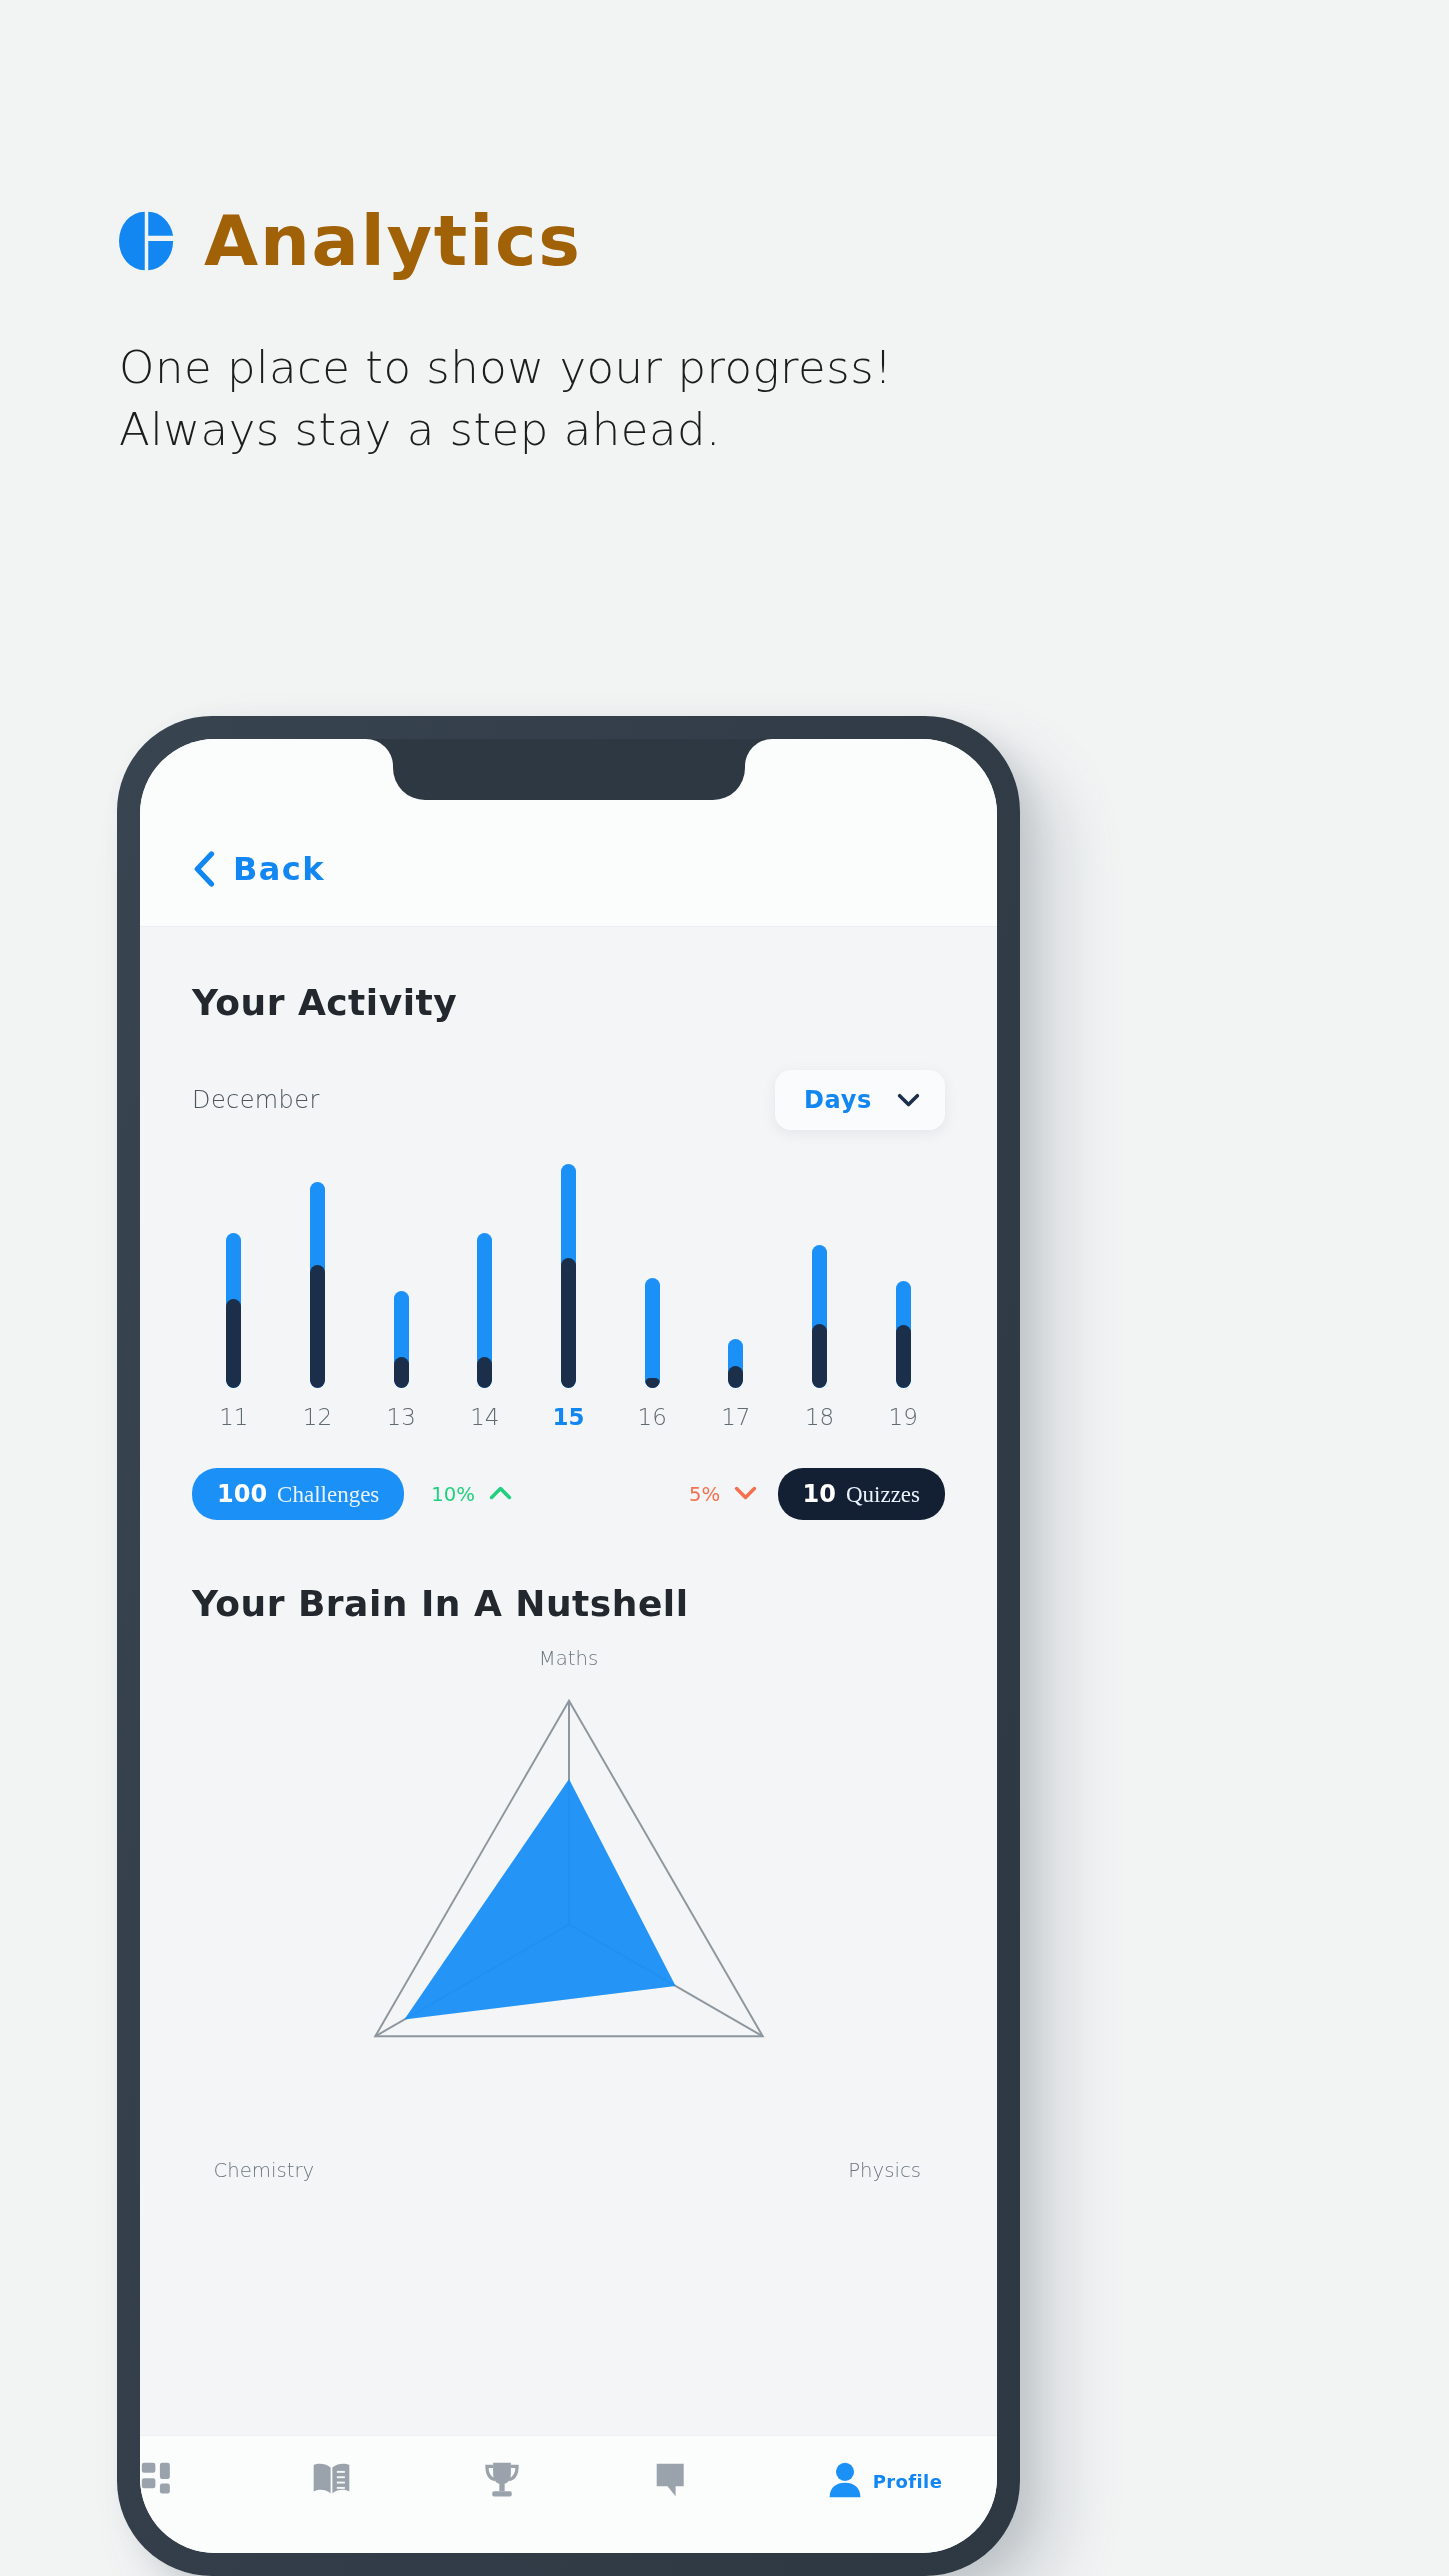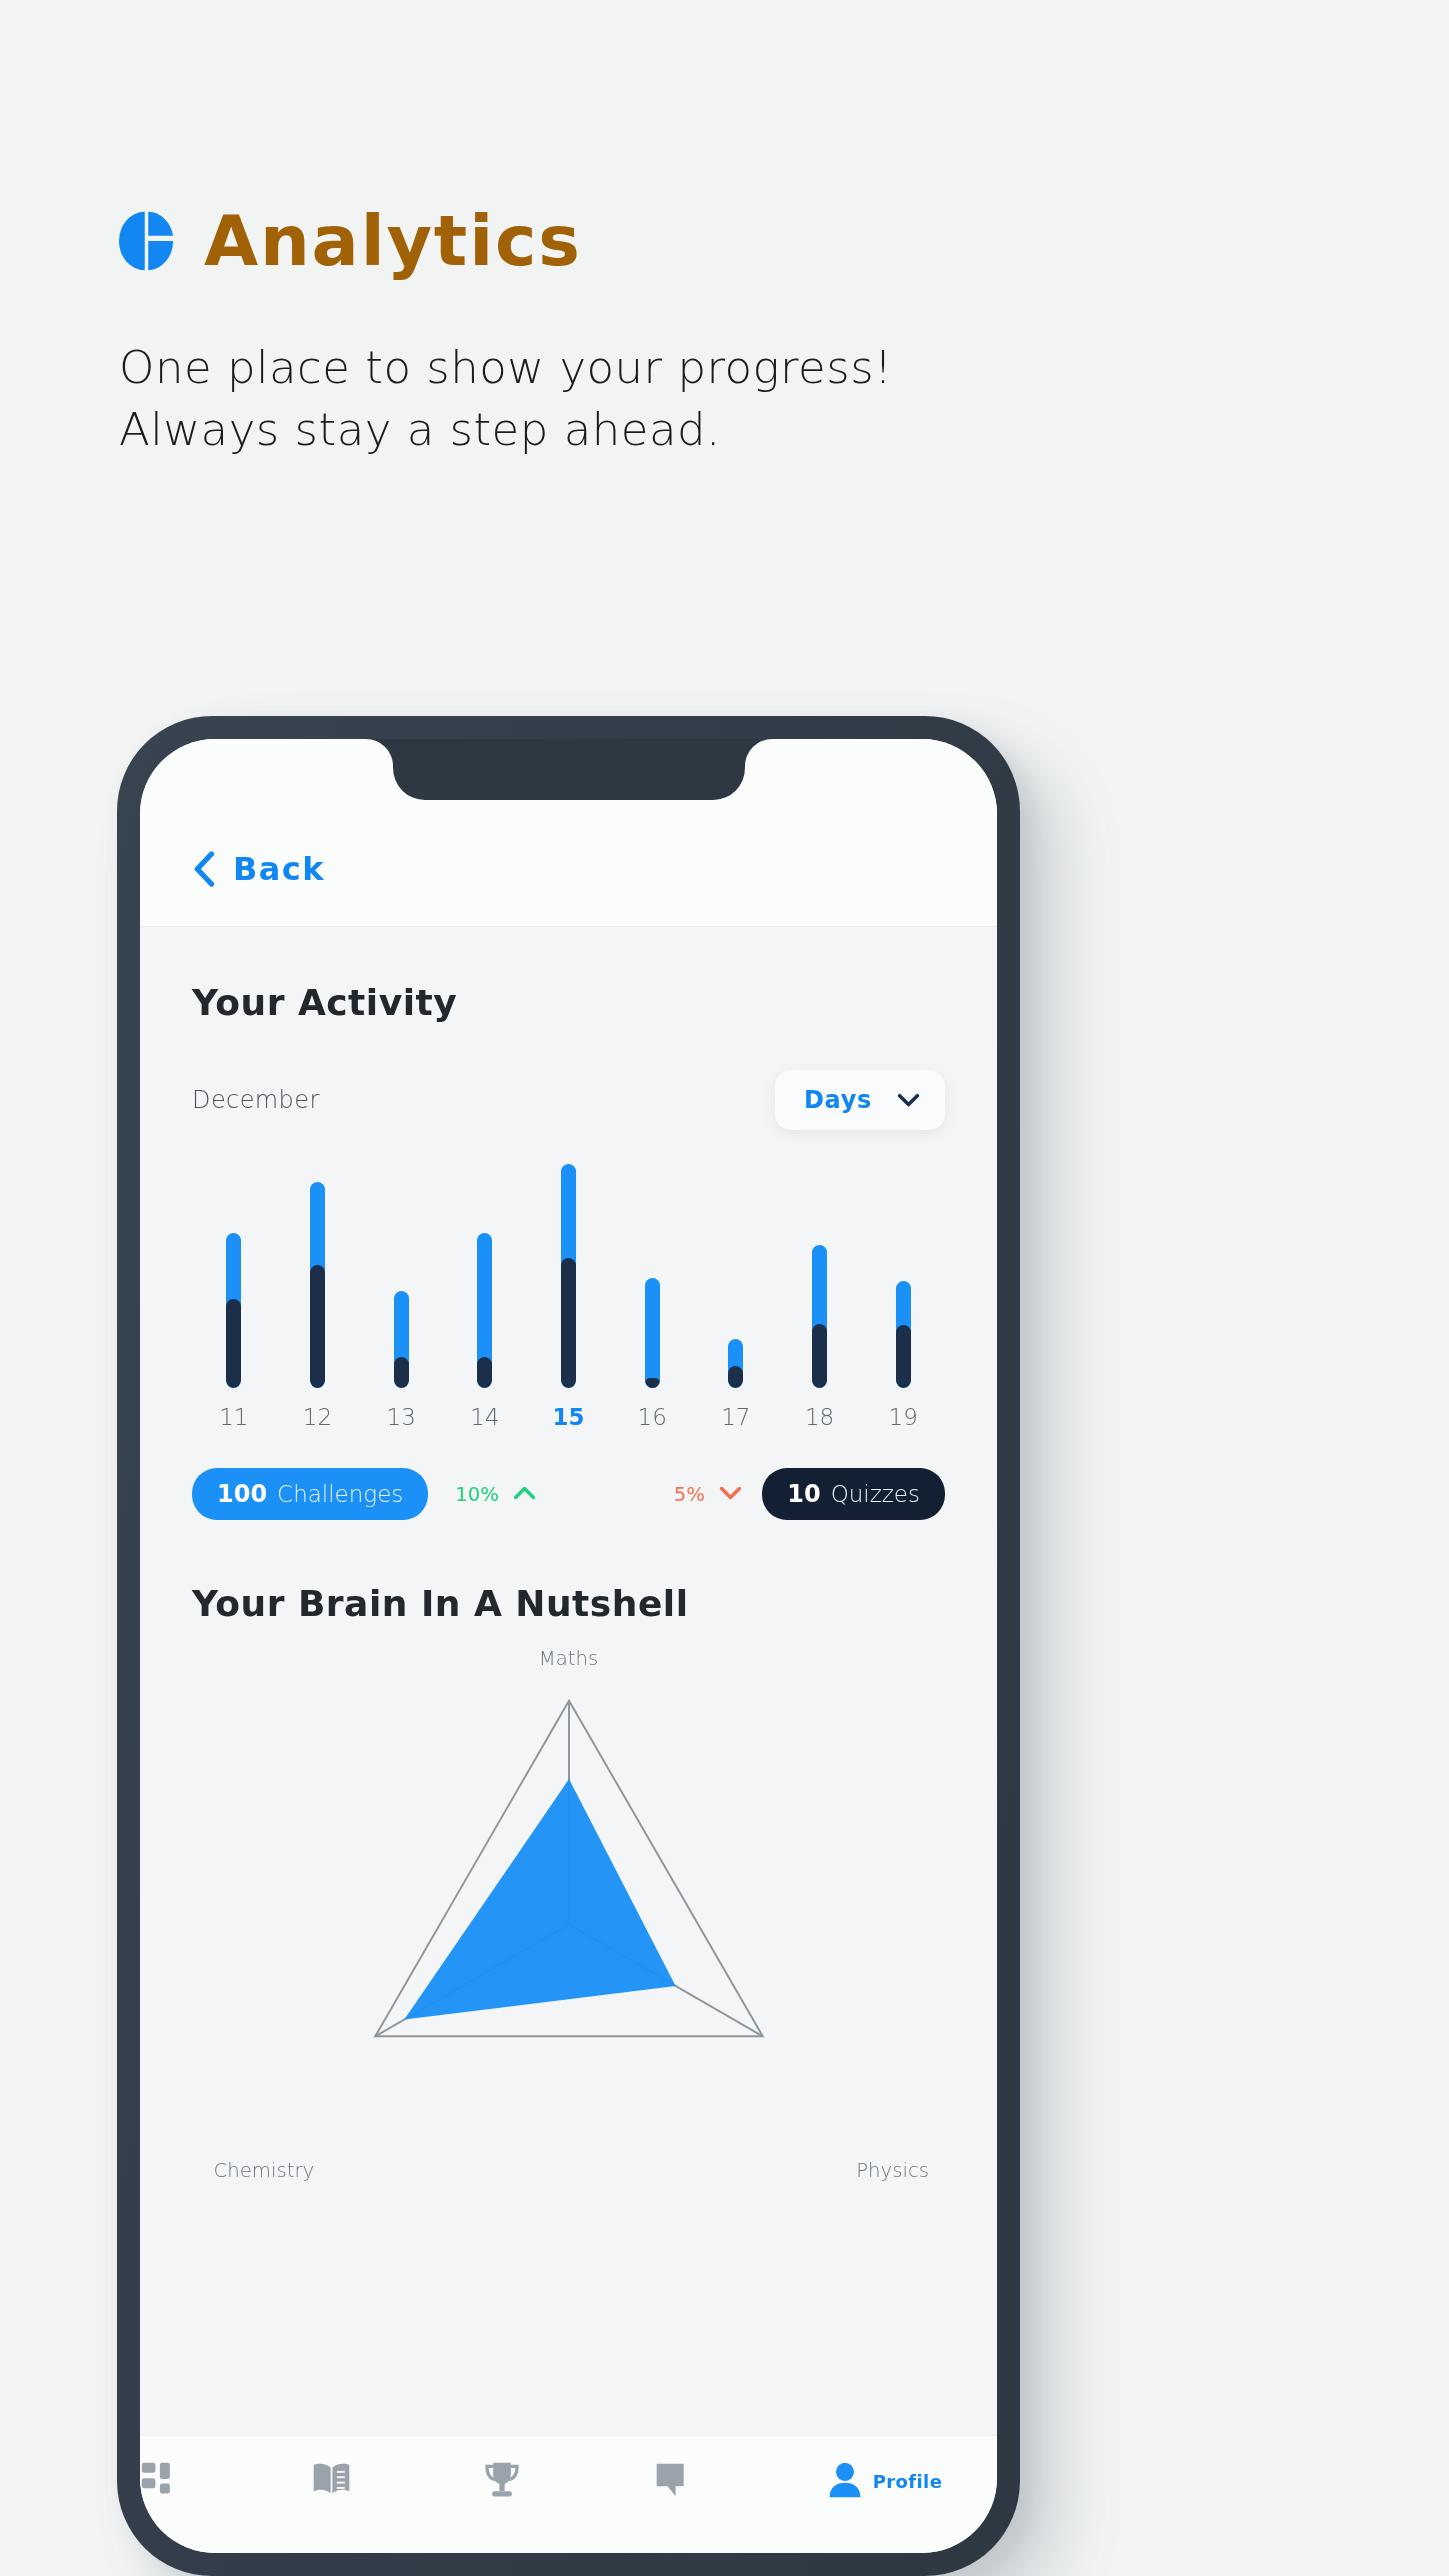--- a/index.html
+++ b/index.html
@@ -123,39 +123,39 @@
     margin-top:39px; display:flex; align-items:center; height:50px;
   }
   .pill {
     display:flex; align-items:baseline; gap:10px;
     border-radius:25px; padding:11.6px 25px; white-space:nowrap;
     cursor:pointer;
   }
   .pill-blue { background:#1b90f7; }
   .pill-dark { background:#131f33; }
   .pill-num { font-size:24px; font-weight:700; color:#ffffff; }
-  .pill-txt { font-size:23px; font-weight:300; color:#eaf3fc; }
+  .pill-txt { font-size:23px; font-weight:300; color:#eaf3fc;font-family:Liberation Serif, serif; }
   .delta { display:flex; align-items:center; gap:12.5px; }
   .delta-up { margin-left:27px; }
   .delta-txt-up { font-size:19.7px; color:#22d07f; font-weight:400; }
   .delta-txt-dn { font-size:19.7px; color:#f4714f; font-weight:400; }
   .spacer { flex:1; }
   .delta-dn { margin-right:19.7px; }
 
   
   .nutshell-title { margin-top:64px; }
   .radar-wrap { position:relative; margin-top:23px; height:555px; }
   .radar-svg { position:absolute; left:50%; top:0; transform:translateX(-50%); }
   .radar-lbl {
     position:absolute; font-size:19.7px; color:#6b7580; font-weight:300;
     white-space:nowrap;
   }
   .lbl-maths { left:50%; transform:translateX(-50%); top:0px; }
   .lbl-chem  { left:21.5px;  top:512px; }
-  .lbl-phys  { right:16px; top:512px; }
+  .lbl-phys  { right:24px; top:512px; }
 
   
   .tabbar {
     position:absolute; bottom:0; left:0; right:0; height:118px;
     background:#fbfcfc; display:flex; align-items:flex-start;
     border-top:0.9px solid #eef1f3; z-index:20;
     padding-top:25px;
   }
   .tab {
     flex:1; display:flex; flex-direction:row; align-items:center; gap:9px;

